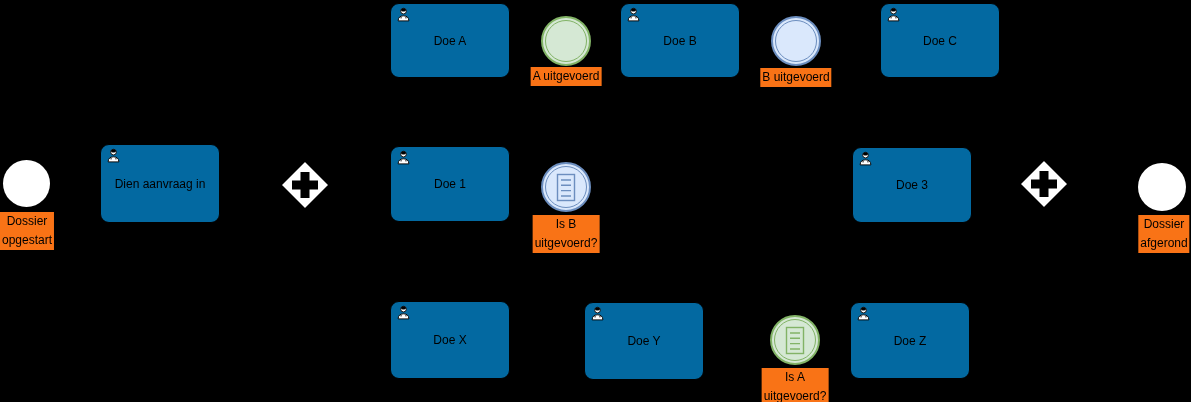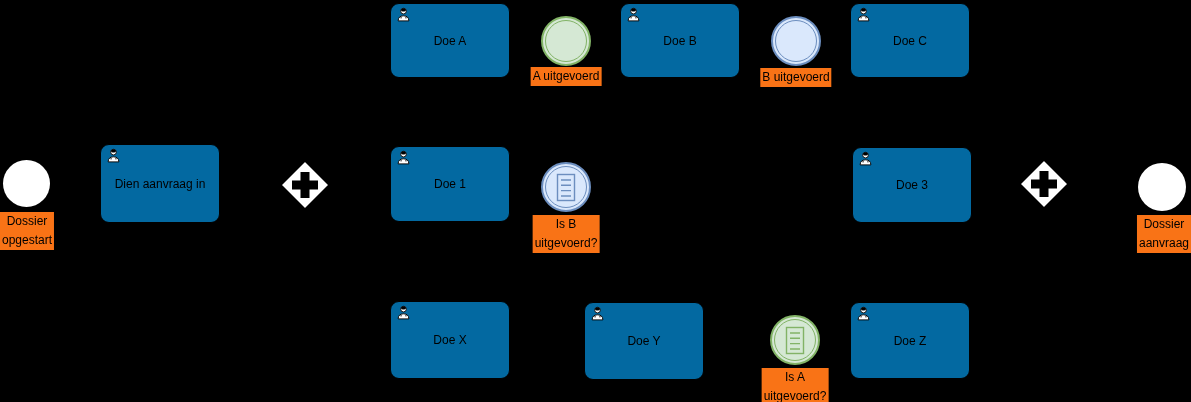--- a/index.html
+++ b/index.html
@@ -77,21 +77,21 @@
   <div class="task" style="left:620px;top:3px;height:75px;">
     <svg class="user-icon" viewBox="0 0 16 16">
       <circle cx="8" cy="4.4" r="3" fill="#fff" stroke="#000" stroke-width="1"></circle>
       <path d="M5.2,3.2 a3,3 0 0 1 5.6,0 c-0.6,1.1 -1.7,1.7 -2.8,1.7 c-1.1,0 -2.2,-0.6 -2.8,-1.7 z" fill="#000"></path>
       <path d="M2.3,14.8 c0,-3.8 2.3,-5.4 5.7,-5.4 c3.4,0 5.7,1.6 5.7,5.4 z" fill="#fff" stroke="#000" stroke-width="1"></path>
       <path d="M5.4,10.2 v2 M10.6,10.2 v2" stroke="#000" stroke-width="1" fill="none"></path>
     </svg>
     <span>Doe B</span>
   </div>
 
-  <div class="task" style="left:850px;top:3px;height:75px;">
+  <div class="task" style="left:880px;top:3px;height:75px;">
     <svg class="user-icon" viewBox="0 0 16 16">
       <circle cx="8" cy="4.4" r="3" fill="#fff" stroke="#000" stroke-width="1"></circle>
       <path d="M5.2,3.2 a3,3 0 0 1 5.6,0 c-0.6,1.1 -1.7,1.7 -2.8,1.7 c-1.1,0 -2.2,-0.6 -2.8,-1.7 z" fill="#000"></path>
       <path d="M2.3,14.8 c0,-3.8 2.3,-5.4 5.7,-5.4 c3.4,0 5.7,1.6 5.7,5.4 z" fill="#fff" stroke="#000" stroke-width="1"></path>
       <path d="M5.4,10.2 v2 M10.6,10.2 v2" stroke="#000" stroke-width="1" fill="none"></path>
     </svg>
     <span>Doe C</span>
   </div>
 
   <div class="event-colored green" style="left:541px;top:16px;">
@@ -187,16 +187,16 @@
     <path d="M26,2 L50,26 L26,50 L2,26 Z" fill="#ffffff" stroke="#000" stroke-width="1.5"></path>
     <g>
       <rect x="13" y="21.5" width="26" height="9" fill="#000"></rect>
       <rect x="21.5" y="13" width="9" height="26" fill="#000"></rect>
     </g>
   </svg>
 
   <div class="event-plain" style="left:1138px;top:163px;width:48px;height:48px;"></div>
   <div class="node-label" style="left:1164px;top:215px;">
     <span class="line">Dossier</span>
-    <span class="line">aanvraag</span>
+    <span class="line">afgerond</span>
   </div>
 
 </div>
 
 </body></html>

